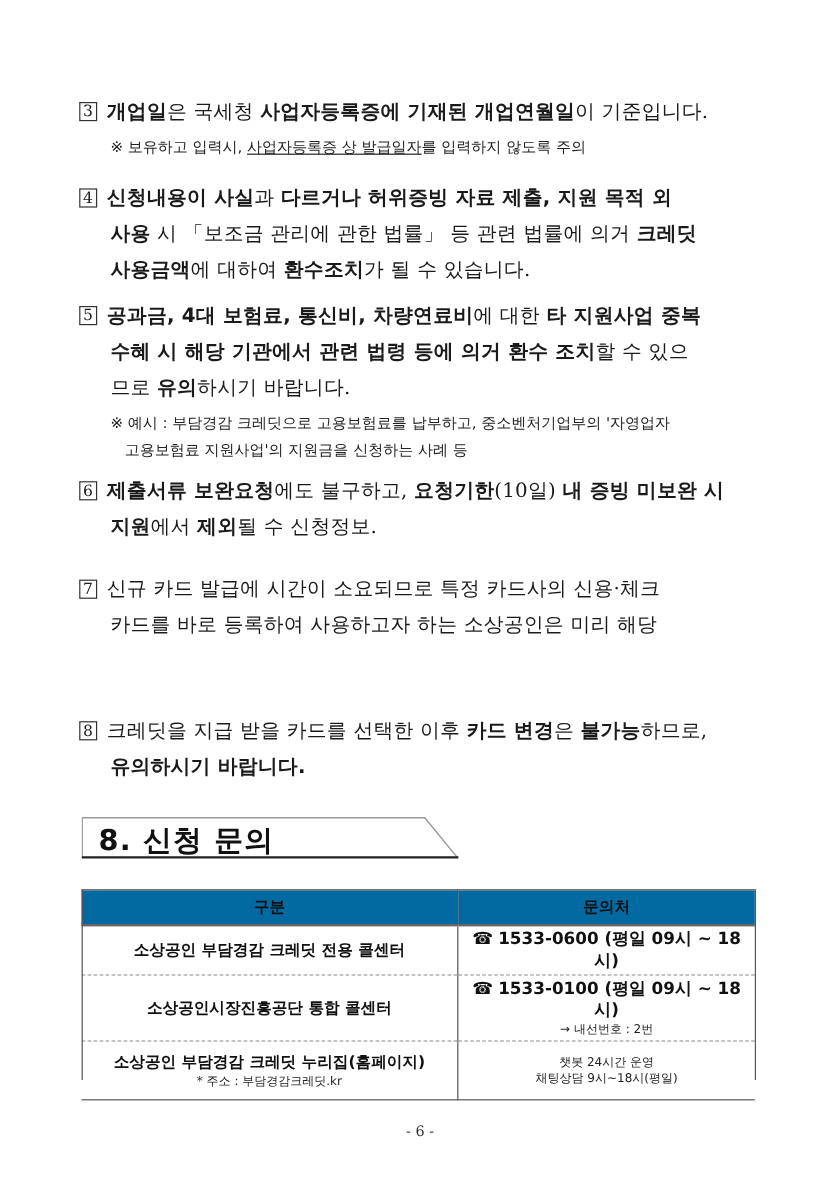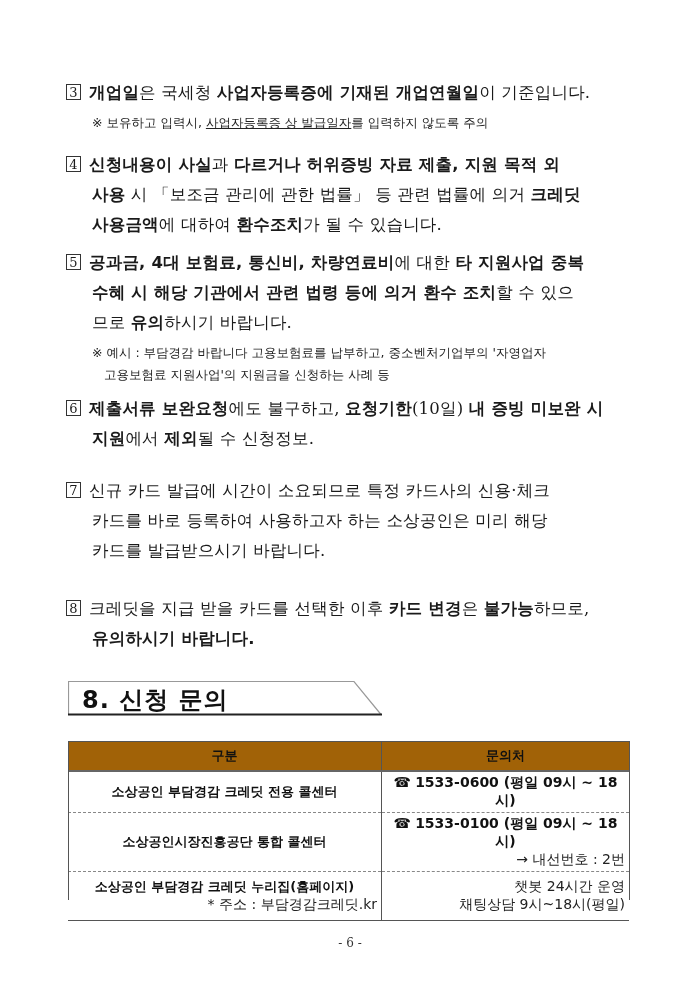--- a/index.html
+++ b/index.html
@@ -27,64 +27,63 @@
   .section-heading svg { position: absolute; left: 0; top: 0; }
   .section-heading .label {
     position: absolute; left: 14px; top: 4px; font-family: "DejaVu Sans", sans-serif;
     font-size: 24px; font-weight: bold; letter-spacing: 1px; color: #111;
   }
   table.contact {
     position: absolute; left: 68px; top: 741px; width: 561px; border-collapse: collapse;
     font-family: "DejaVu Sans", sans-serif; font-size: 13px; color: #111;
   }
   table.contact th {
-    background: #a16207; height: 26px; font-weight: bold; font-size: 13px;
+    background: #0369a1; height: 26px; font-weight: bold; font-size: 13px;
     border-top: 1.5px solid #555; border-bottom: 2px solid #666;
   }
   table.contact td { text-align: center; vertical-align: middle; padding: 2px 4px; }
   table.contact th:first-child, table.contact td:first-child { width: 305px; border-right: 1px solid #555; }
   table.contact tr.r1 td { height: 34px; border-bottom: 1px dashed #888; }
   table.contact tr.r2 td { height: 43px; border-bottom: 1px dashed #888; }
   table.contact tr.r3 td { height: 44px; border-bottom: 1.5px solid #555; }
   .tbl-wrap { position: absolute; left: 68px; top: 741px; width: 560px; height: 159px;
     border-left: 1px solid #555; border-right: 1px solid #555; pointer-events: none; }
   .tb { font-weight: bold; }
   .phone { font-weight: bold; font-size: 14px; }
-  .sub { font-size: 14px; font-weight: normal; color: #222; text-align: right; }
+  .sub { font-size: 10px; font-weight: normal; color: #222; }
   .page-num { position: absolute; left: 0; width: 700px; top: 936px; text-align: center;
     font-size: 12px; font-family: "DejaVu Serif", serif; color: #333; }
 </style>
 </head>
 <body>
 
 <div id="items">
     <div class="item" style="top: 78px;">
       <div class="line"><span class="num">3</span><span class="b">개업일</span><span>은 국세청 </span><span class="b">사업자등록증에 기재된 개업연월일</span><span>이 기준입니다.</span></div>
       <div class="note" style="padding-left: 26px; margin-top: 4px;"><span style="white-space: pre;">※ 보유하고 입력시, </span><span class="u" style="white-space: pre;">사업자등록증 상 발급일자</span><span style="white-space: pre; text-align: center;">를 입력하지 않도록 주의</span></div>
     </div>
     <div class="item" style="top: 150px;">
       <div class="line"><span class="num">4</span><span class="b">신청내용이 사실</span><span>과 </span><span class="b">다르거나 허위증빙 자료 제출</span><span class="b">, 지원 목적 외</span></div>
       <div class="line indent"><span class="b">사용</span><span> 시 「보조금 관리에 관한 법률」 등 관련 법률에 의거 </span><span class="b">크레딧</span></div>
       <div class="line indent"><span class="b">사용금액</span><span>에 대하여 </span><span class="b">환수조치</span><span>가 될 수 있습니다.</span></div>
     </div>
     <div class="item" style="top: 248px;">
       <div class="line"><span class="num">5</span><span class="b">공과금, 4대 보험료, 통신비, 차량연료비</span><span>에 대한 </span><span class="b">타 지원사업 중복</span></div>
       <div class="line indent"><span class="b">수혜 시 해당 기관에서 관련 법령 등에 의거 환수 조치</span><span>할 수 있으</span></div>
       <div class="line indent"><span>므로 </span><span class="b">유의</span><span>하시기 바랍니다.</span></div>
-      <div class="note" style="padding-left: 26px; margin-top: 4px;"><span style="white-space: pre;">※ 예시 : 부담경감 바랍니다 고용보험료를 납부하고, 중소벤처기업부의 '자영업자</span></div>
+      <div class="note" style="padding-left: 26px; margin-top: 4px;"><span style="white-space: pre;">※ 예시 : 부담경감 크레딧으로 고용보험료를 납부하고, 중소벤처기업부의 '자영업자</span></div>
       <div class="note" style="padding-left: 26px;"><span style="white-space: pre;">   고용보험료 지원사업'의 지원금을 신청하는 사례 등</span></div>
     </div>
     <div class="item" style="top: 394px;">
       <div class="line"><span class="num">6</span><span class="b">제출서류 보완요청</span><span>에도 불구하고, </span><span class="b">요청기한</span><span>(10일) </span><span class="b">내 증빙 미보완 시</span></div>
       <div class="line indent"><span class="b">지원</span><span>에서 </span><span class="b">제외</span><span>될 수 신청정보.</span></div>
     </div>
     <div class="item" style="top: 476px;">
       <div class="line"><span class="num">7</span><span>신규 카드 발급에 시간이 소요되므로 특정 카드사의 신용·체크</span></div>
       <div class="line indent"><span>카드를 바로 등록하여 사용하고자 하는 소상공인은 미리 해당</span></div>
-      <div class="line indent"><span>카드를 발급받으시기 바랍니다.</span></div>
     </div>
     <div class="item" style="top: 594px;">
       <div class="line"><span class="num">8</span><span>크레딧을 지급 받을 카드를 선택한 이후 </span><span class="b">카드 변경</span><span>은 </span><span class="b">불가능</span><span>하므로,</span></div>
       <div class="line indent"><span class="b">유의하시기 바랍니다.</span></div>
     </div>
   </div>
 
 <div class="section-heading">
   <svg width="316" height="36">
     <polyline points="0.5,35 0.5,1.5 286,1.5 313,34.5" fill="none" stroke="#999" stroke-width="1.2"></polyline>

